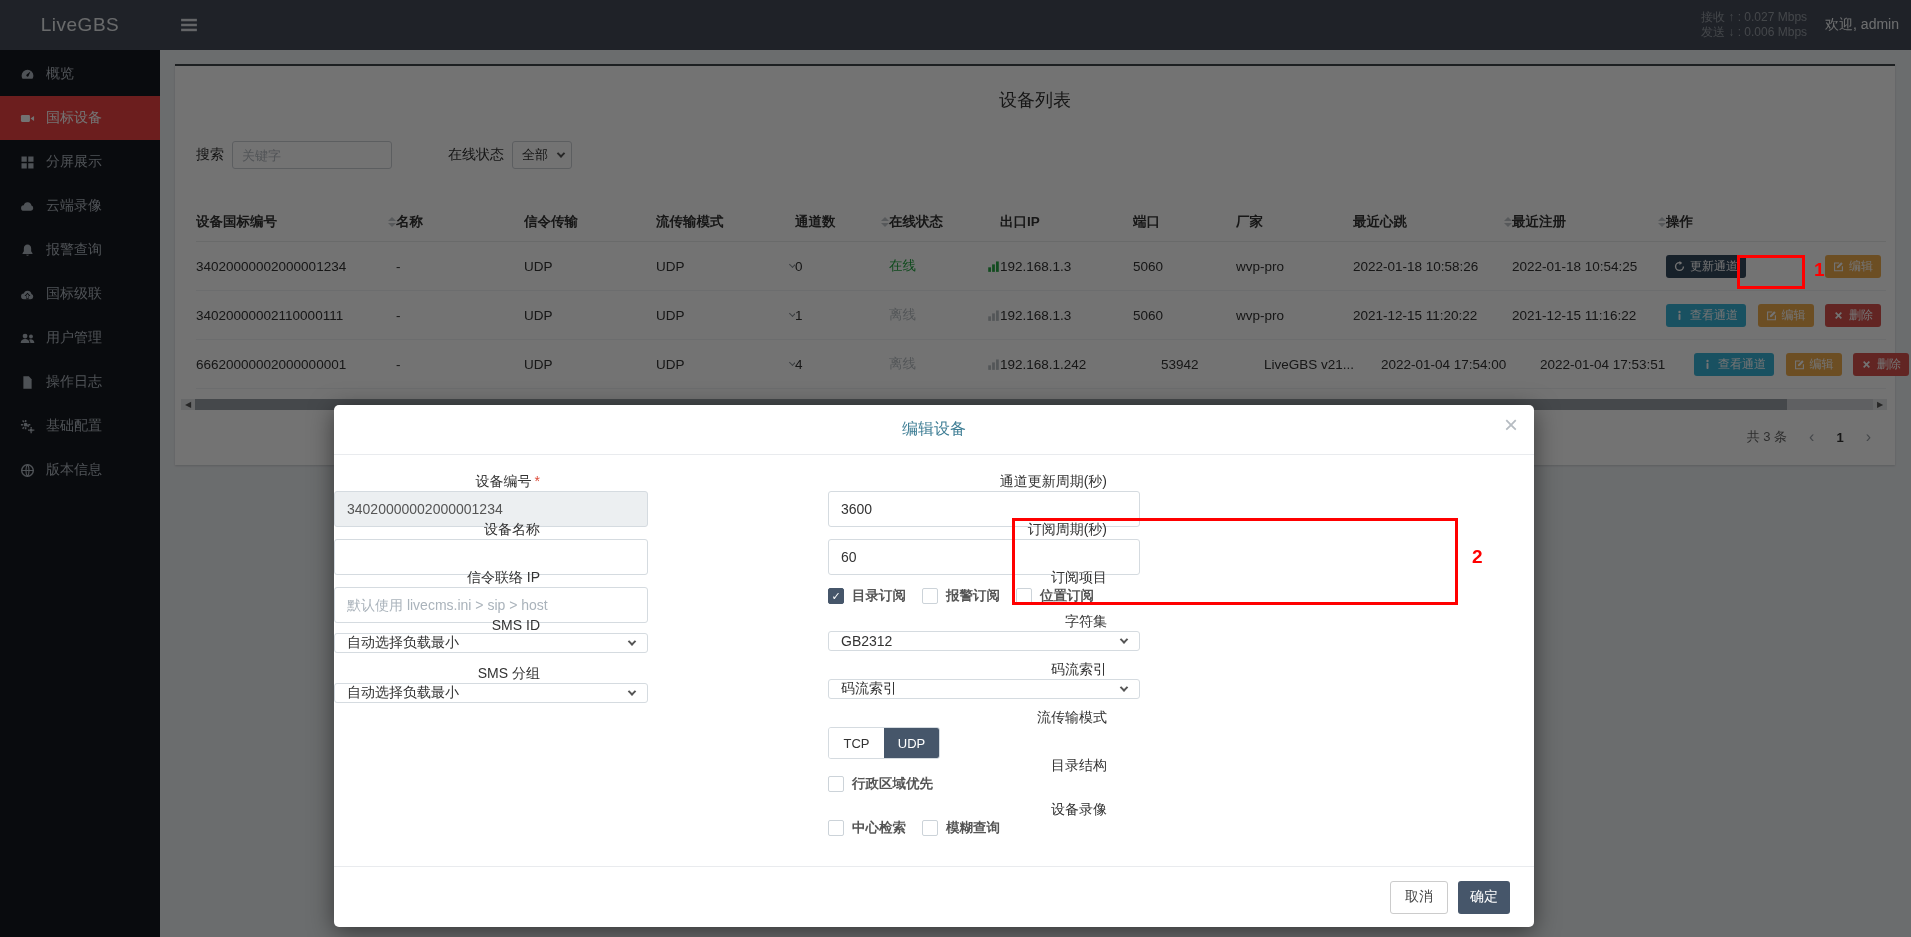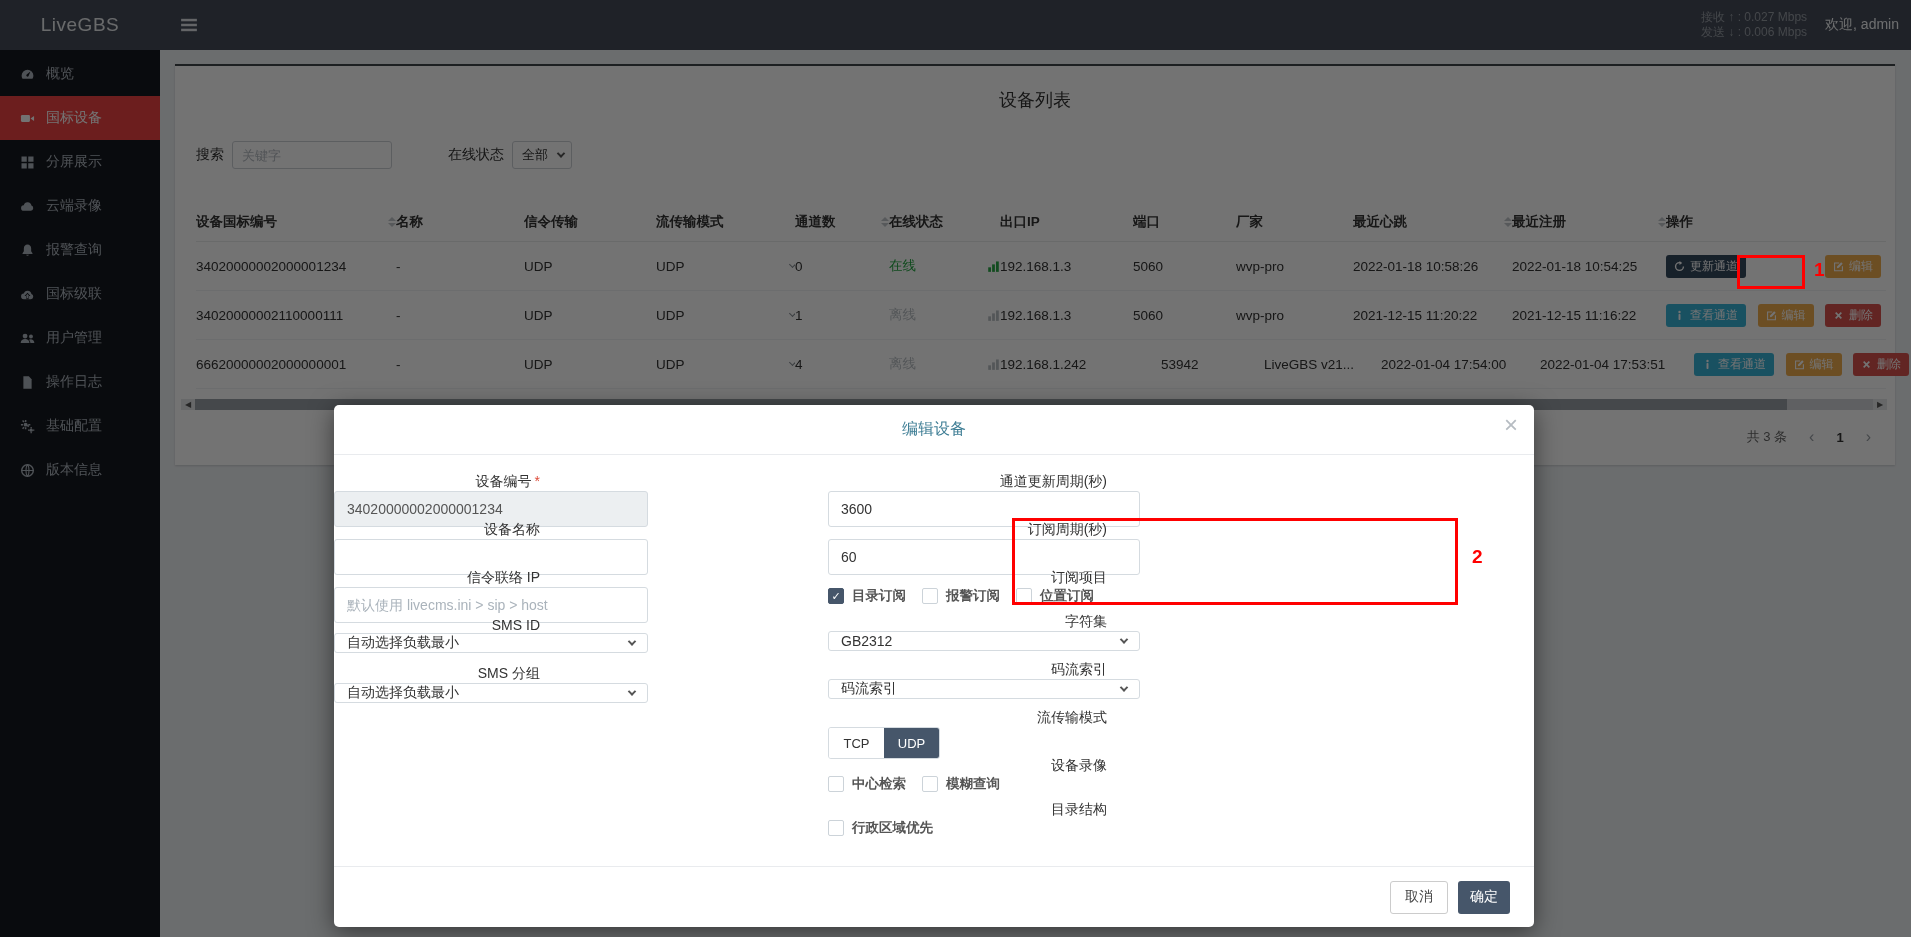--- a/index.html
+++ b/index.html
@@ -551,36 +551,36 @@
           <div class="frow">
             <div class="flabel">流传输模式</div>
             <div class="fctrl">
               <div class="toggle">
                 <span class="tg-opt">TCP</span>
                 <span class="tg-opt on">UDP</span>
               </div>
             </div>
           </div>
           <div class="frow slim">
+            <div class="flabel">目录结构</div>
+            <div class="fctrl">
+              <div class="cbgroup">
+                <span class="cb"></span>
+                <span class="cb-lbl">行政区域优先</span>
+              </div>
+            </div>
+          </div>
+          <div class="frow slim">
             <div class="flabel">设备录像</div>
             <div class="fctrl">
               <div class="cbgroup">
                 <span class="cb"></span>
                 <span class="cb-lbl">中心检索</span>
                 <span class="cb"></span>
                 <span class="cb-lbl">模糊查询</span>
-              </div>
-            </div>
-          </div>
-          <div class="frow slim">
-            <div class="flabel">目录结构</div>
-            <div class="fctrl">
-              <div class="cbgroup">
-                <span class="cb"></span>
-                <span class="cb-lbl">行政区域优先</span>
               </div>
             </div>
           </div>
         </div>
     </div>
     <div class="m-foot">
       <div class="fbtn cancel">取消</div>
       <div class="fbtn ok">确定</div>
     </div>
   </div>

